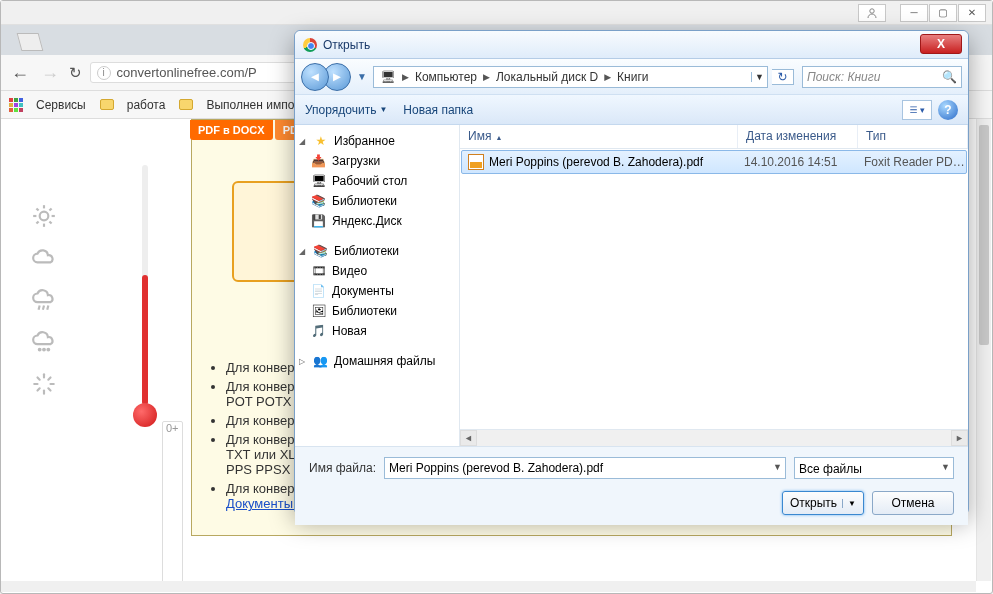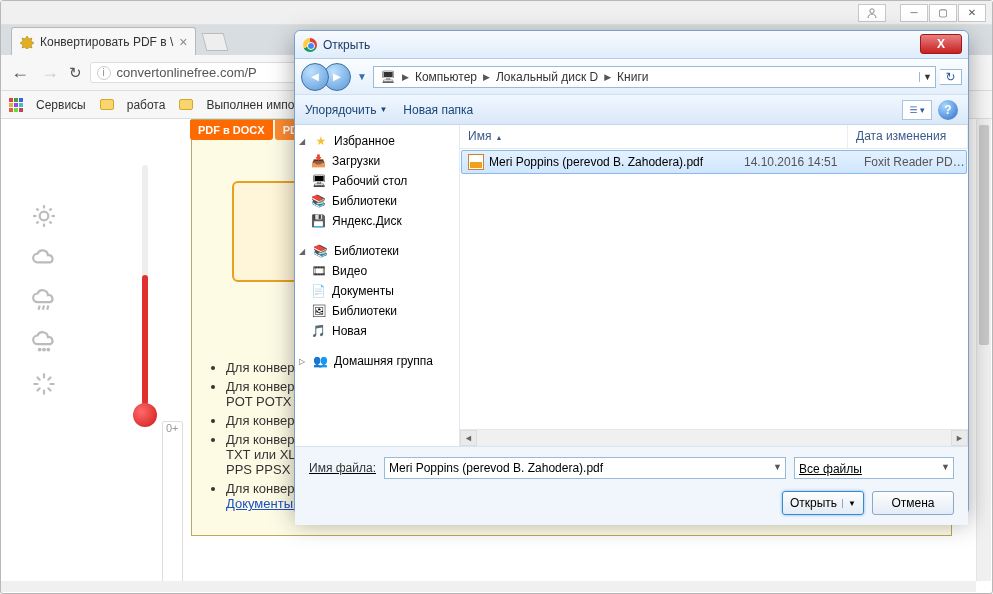--- a/index.html
+++ b/index.html
@@ -104,21 +104,21 @@
 .file-row.sel { background:linear-gradient(#e4f1ff,#cfe6ff); border:1px solid #8ab8e8; border-radius:2px; margin:1px;}
 .file-row .c-name { flex:1; display:flex; align-items:center; gap:5px; padding-left:6px;}
 .file-row .c-date { width:120px; color:#555; padding-left:8px;}
 .file-row .c-type { width:110px; color:#555; padding-left:8px; overflow:hidden; white-space:nowrap; text-overflow:ellipsis;}
 .pdf-icon { width:16px; height:16px; background:#fff; border:1px solid #d08020; position:relative;}
 .pdf-icon::after { content:""; position:absolute; left:1px; right:1px; bottom:1px; height:6px; background:#f0a020;}
 .list-scroll { height:17px; border-top:1px solid #e0e8f0; background:#f4f4f4; display:flex;}
 .list-scroll .btn { width:17px; background:#eaeaea; border:1px solid #ddd; display:flex; align-items:center; justify-content:center; font-size:9px; color:#666;}
 .list-scroll .track { flex:1; background:#f0f0f0;}
 .dlg-footer { border-top:1px solid #d8e4f0; padding:10px 14px; background:#f0f6fc;}
-.fn-row { display:flex; align-items:center; gap:8px; margin-bottom:12px;text-decoration:underline;}
+.fn-row { display:flex; align-items:center; gap:8px; margin-bottom:12px;}
 .fn-label { font-size:12px; color:#333;}
 .fn-input { flex:1; position:relative;}
 .fn-input input { width:100%; height:22px; border:1px solid #9abbd8; padding:0 20px 0 4px; font-size:12px;}
 .fn-input .dd { position:absolute; right:4px; top:5px; font-size:9px; color:#555;}
 .fn-filter { width:160px; position:relative;}
 .fn-filter select, .fn-filter .sel { width:100%; height:22px; border:1px solid #9abbd8; background:#fff; font-size:12px; padding:4px 16px 2px 4px; display:flex; align-items:center;}
 .fn-filter .dd { position:absolute; right:4px; top:5px; font-size:9px; color:#555;}
 .btn-row { display:flex; justify-content:flex-end; gap:8px;}
 .win-btn { min-width:82px; height:24px; border:1px solid #8aa8c8; background:linear-gradient(#fdfdfd,#e4ecf6); border-radius:3px; font-size:12px; display:flex; align-items:center; justify-content:center; cursor:pointer;}
 .win-btn.primary { border:1px solid #3a88d0; box-shadow:0 0 3px #6ab0f0; position:relative;}
@@ -141,29 +141,20 @@
           <path d="M2 11c0-2.2 1.8-4 4-4s4 1.8 4 4" fill="none" stroke="#888"></path>
         </svg>
     </div>
     <div class="caption-btn sep"></div>
     <div class="caption-btn">─</div>
     <div class="caption-btn">▢</div>
     <div class="caption-btn">✕</div>
   </div>
 
   <div class="tabstrip">
-    <div class="tab">
-      <span class="tab-icon">
-        <svg width="14" height="14" viewBox="0 0 14 14">
-            <path d="M7 1l2 3 3-1-1 3 3 2-3 2 1 3-3-1-2 3-2-3-3 1 1-3-3-2 3-2-1-3 3 1z" fill="#e0b020" stroke="#a07010" stroke-width="0.5"></path>
-          </svg>
-      </span>
-      <span>Конвертировать PDF в \</span>
-      <span class="x">×</span>
-    </div>
     <div class="newtab"></div>
   </div>
 
   <div class="toolbar">
     <span class="nav-arrow">←</span>
     <span class="nav-arrow dis">→</span>
     <span class="reload">↻</span>
     <div class="omnibox">
       <span class="info">i</span>
       <span>convertonlinefree.com/P</span>
@@ -315,20 +306,24 @@
       <span class="bc-seg">Компьютер</span>
       <span class="bc-sep">▶</span>
       <span class="bc-seg">Локальный диск D</span>
       <span class="bc-sep">▶</span>
       <span class="bc-seg">Книги</span>
       <span class="bc-end">
           <span class="bc-drop">▼</span>
         </span>
     </div>
     <div class="bc-refresh">↻</div>
+    <div class="dlg-search">
+      <span>Поиск: Книги</span>
+      <span class="mag">🔍</span>
+    </div>
   </div>
   <div class="dlg-toolbar">
     <div class="dlg-tool">
         <span>Упорядочить</span>
         <span class="dd">▼</span>
       </div>
     <div class="dlg-tool">Новая папка</div>
     <div class="dlg-tool-r">
       <div class="view-btn">☰ ▾</div>
       <div class="help-btn">?</div>
@@ -379,28 +374,29 @@
           </div>
         <div class="tree-item">
             <span class="ti-icon">🎵</span>
             <span>Новая</span>
           </div>
       </div>
       <div class="tree-group">
         <div class="tree-item head">
             <span class="tree-arrow">▷</span>
             <span class="ti-icon">👥</span>
-            <span>Домашняя группа</span>
+            <span>Домашняя файлы</span>
           </div>
       </div>
     </div>
     <div class="dlg-list">
       <div class="list-head">
         <div class="col-name"><span>Имя</span><span class="sort-ind">▲</span></div>
         <div class="col-date">Дата изменения</div>
+        <div class="col-type">Тип</div>
       </div>
       <div class="list-body">
         <div class="file-row sel">
           <div class="c-name">
               <span class="pdf-icon"></span>
               <span>Meri Poppins (perevod B. Zahodera).pdf</span>
             </div>
           <div class="c-date">14.10.2016 14:51</div>
           <div class="c-type">Foxit Reader PDF ...</div>
         </div>

